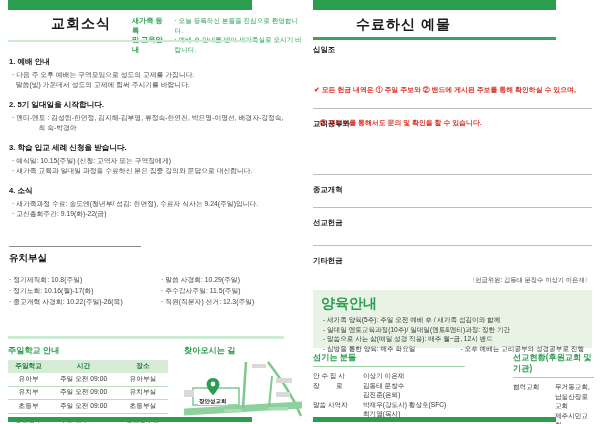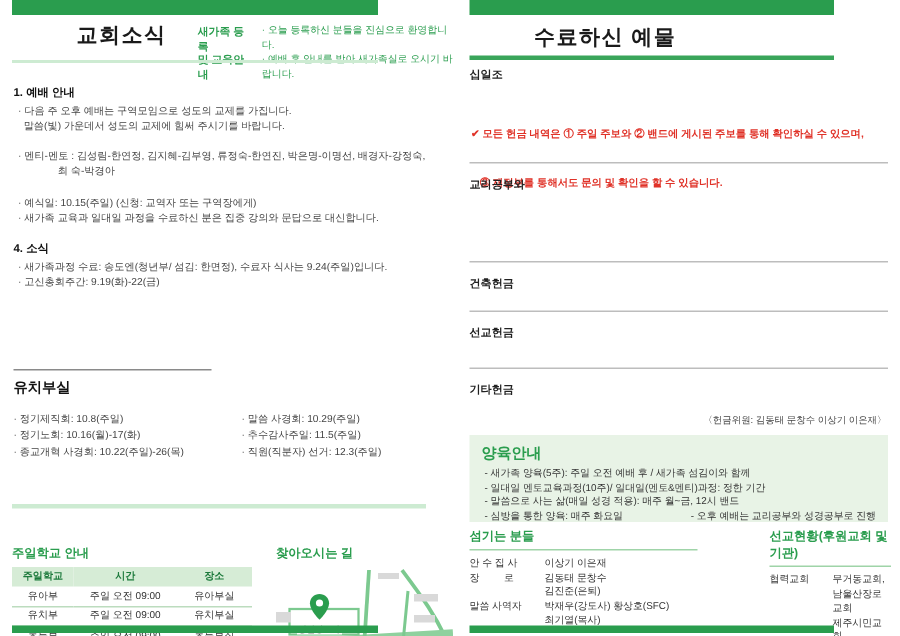--- a/index.html
+++ b/index.html
@@ -33,21 +33,21 @@
   .sec-title{font-size:7.6px;font-weight:bold;color:#111;margin-bottom:2.5px;}
   .sec-line{font-size:6.8px;color:#454545;line-height:10.3px;white-space:pre-wrap;padding-left:3px;}
   .schedule{position:absolute;top:246px;left:1px;right:0;}
   .sched-rule{width:132px;border-top:1px solid #8a8a8a;margin-bottom:5px;}
   .sched-title{font-size:9.5px;font-weight:bold;color:#111;}
   .sched-cols{display:flex;margin-top:9px;font-size:6.8px;color:#454545;}
   .sched-col{line-height:11px;}
   .sched-col.c1{width:152px;}
   .lp-lightbar{position:absolute;top:336px;left:0;width:276px;height:3px;background:var(--green-light);}
   .lp-bottom{position:absolute;top:345px;left:0;right:0;display:flex;}
-  .green-h{color:var(--green);font-weight:bold;font-size:8.2px;margin-top:18px;}
+  .green-h{color:var(--green);font-weight:bold;font-size:8.2px;}
   .ss-col{width:164px;}
   .ss-table{width:160px;border-collapse:collapse;margin-top:4px;font-size:6.7px;}
   .ss-table th{background:#d6ecd6;color:var(--green-text);font-weight:bold;padding:2px 2px;text-align:center;}
   .ss-table td{padding:1.8px 2px;border-bottom:0.5px solid #bcdcbe;color:#333;text-align:center;}
   .map-col{margin-left:12px;flex:1;}
   .map-wrap{position:relative;margin-top:4px;width:118px;height:62px;}
   .map-church-label{position:absolute;left:14px;top:38px;font-size:5.5px;font-weight:bold;color:#111;background:#fff;padding:0 1px;}
 
   
   #right-page .topbar, #right-page .bottombar{width:243px;}
@@ -56,21 +56,21 @@
   .off-label{font-size:7.4px;font-weight:bold;color:#222;}
   .off-sec{position:absolute;left:0;right:2px;border-top:1px solid #bdbdbd;padding-top:3px;}
   .off-first{position:absolute;left:0;top:45px;}
   #off-gamsa{top:108px;}
   #off-geonchuk{top:174px;}
   #off-seongyo{top:207px;}
   #off-gita{top:245px;}
   .notice{position:absolute;top:62px;left:1px;right:0;font-size:6.9px;font-weight:bold;color:var(--red);line-height:11px;white-space:pre-wrap;}
   .committee{position:absolute;top:276px;right:3px;font-size:6.3px;color:#444;}
   .nurture{position:absolute;top:290px;left:0;right:2px;height:58px;background:var(--green-pale);padding:5px 8px 4px 8px;}
-  .nurture-title{font-size:10px;font-weight:bold;color:var(--green);margin-bottom:2px;}
+  .nurture-title{font-size:14px;font-weight:bold;color:var(--green);margin-bottom:2px;}
   .nur-line{font-size:6.6px;color:#333;line-height:9.7px;padding-left:2px;}
   .nur-last{display:flex;justify-content:space-between;}
   .rp-cols{position:absolute;top:352px;left:0;right:0;display:flex;gap:24px;}
   .col-serve{width:152px;}
   .col-mission{flex:1;margin-left:24px;}
   .col-h{font-size:8.2px;font-weight:bold;color:var(--green);padding-bottom:3px;border-bottom:1px solid #9fd4a8;margin-bottom:4px;}
   .col-h .norm{font-weight:bold;}
   .p-row{display:flex;font-size:6.6px;line-height:9.6px;color:#333;}
   .p-role{width:50px;flex:none;white-space:pre;}
   .col-mission .p-role{width:42px;}
@@ -100,24 +100,26 @@
 
     <div class="lp-divider"></div>
 
     <div class="lp-sections">
         <div class="section">
           <div class="sec-title">1. 예배 안내</div>
           <div class="sec-line">· 다음 주 오후 예배는 구역모임으로 성도의 교제를 가집니다.</div>
           <div class="sec-line">  말씀(빛) 가운데서 성도의 교제에 힘써 주시기를 바랍니다.</div>
         </div>
         <div class="section">
+          <div class="sec-title">2. 5기 일대일을 시작합니다.</div>
           <div class="sec-line">· 멘티-멘토 : 김성림-한연정, 김지혜-김부영, 류정숙-한연진, 박은명-이명선, 배경자-강정숙,</div>
           <div class="sec-line">              최 숙-박경아</div>
         </div>
         <div class="section">
+          <div class="sec-title">3. 학습 입교 세례 신청을 받습니다.</div>
           <div class="sec-line">· 예식일: 10.15(주일) (신청: 교역자 또는 구역장에게)</div>
           <div class="sec-line">· 새가족 교육과 일대일 과정을 수료하신 분은 집중 강의와 문답으로 대신합니다.</div>
         </div>
         <div class="section">
           <div class="sec-title">4. 소식</div>
           <div class="sec-line">· 새가족과정 수료: 송도엔(청년부/ 섬김: 한면정), 수료자 식사는 9.24(주일)입니다.</div>
           <div class="sec-line">· 고신총회주간: 9.19(화)-22(금)</div>
         </div>
       </div>
 
@@ -211,21 +213,21 @@
 
     <div class="notice">
       <div>✔ 모든 헌금 내역은 ① 주일 주보와 ② 밴드에 게시된 주보를 통해 확인하실 수 있으며,</div>
       <div>   ③ 재정부를 통해서도 문의 및 확인을 할 수 있습니다.</div>
     </div>
 
     <div class="off-sec" id="off-gamsa">
       <span class="off-label">교리공부와</span>
     </div>
     <div class="off-sec" id="off-geonchuk">
-      <span class="off-label">건축헌금</span>
+      <span class="off-label">종교개혁</span>
     </div>
     <div class="off-sec" id="off-seongyo">
       <span class="off-label">선교헌금</span>
     </div>
     <div class="off-sec" id="off-gita">
       <span class="off-label">기타헌금</span>
     </div>
 
     <div class="committee">〈헌금위원: 김동태 문창수 이상기 이은재〉</div>
 

